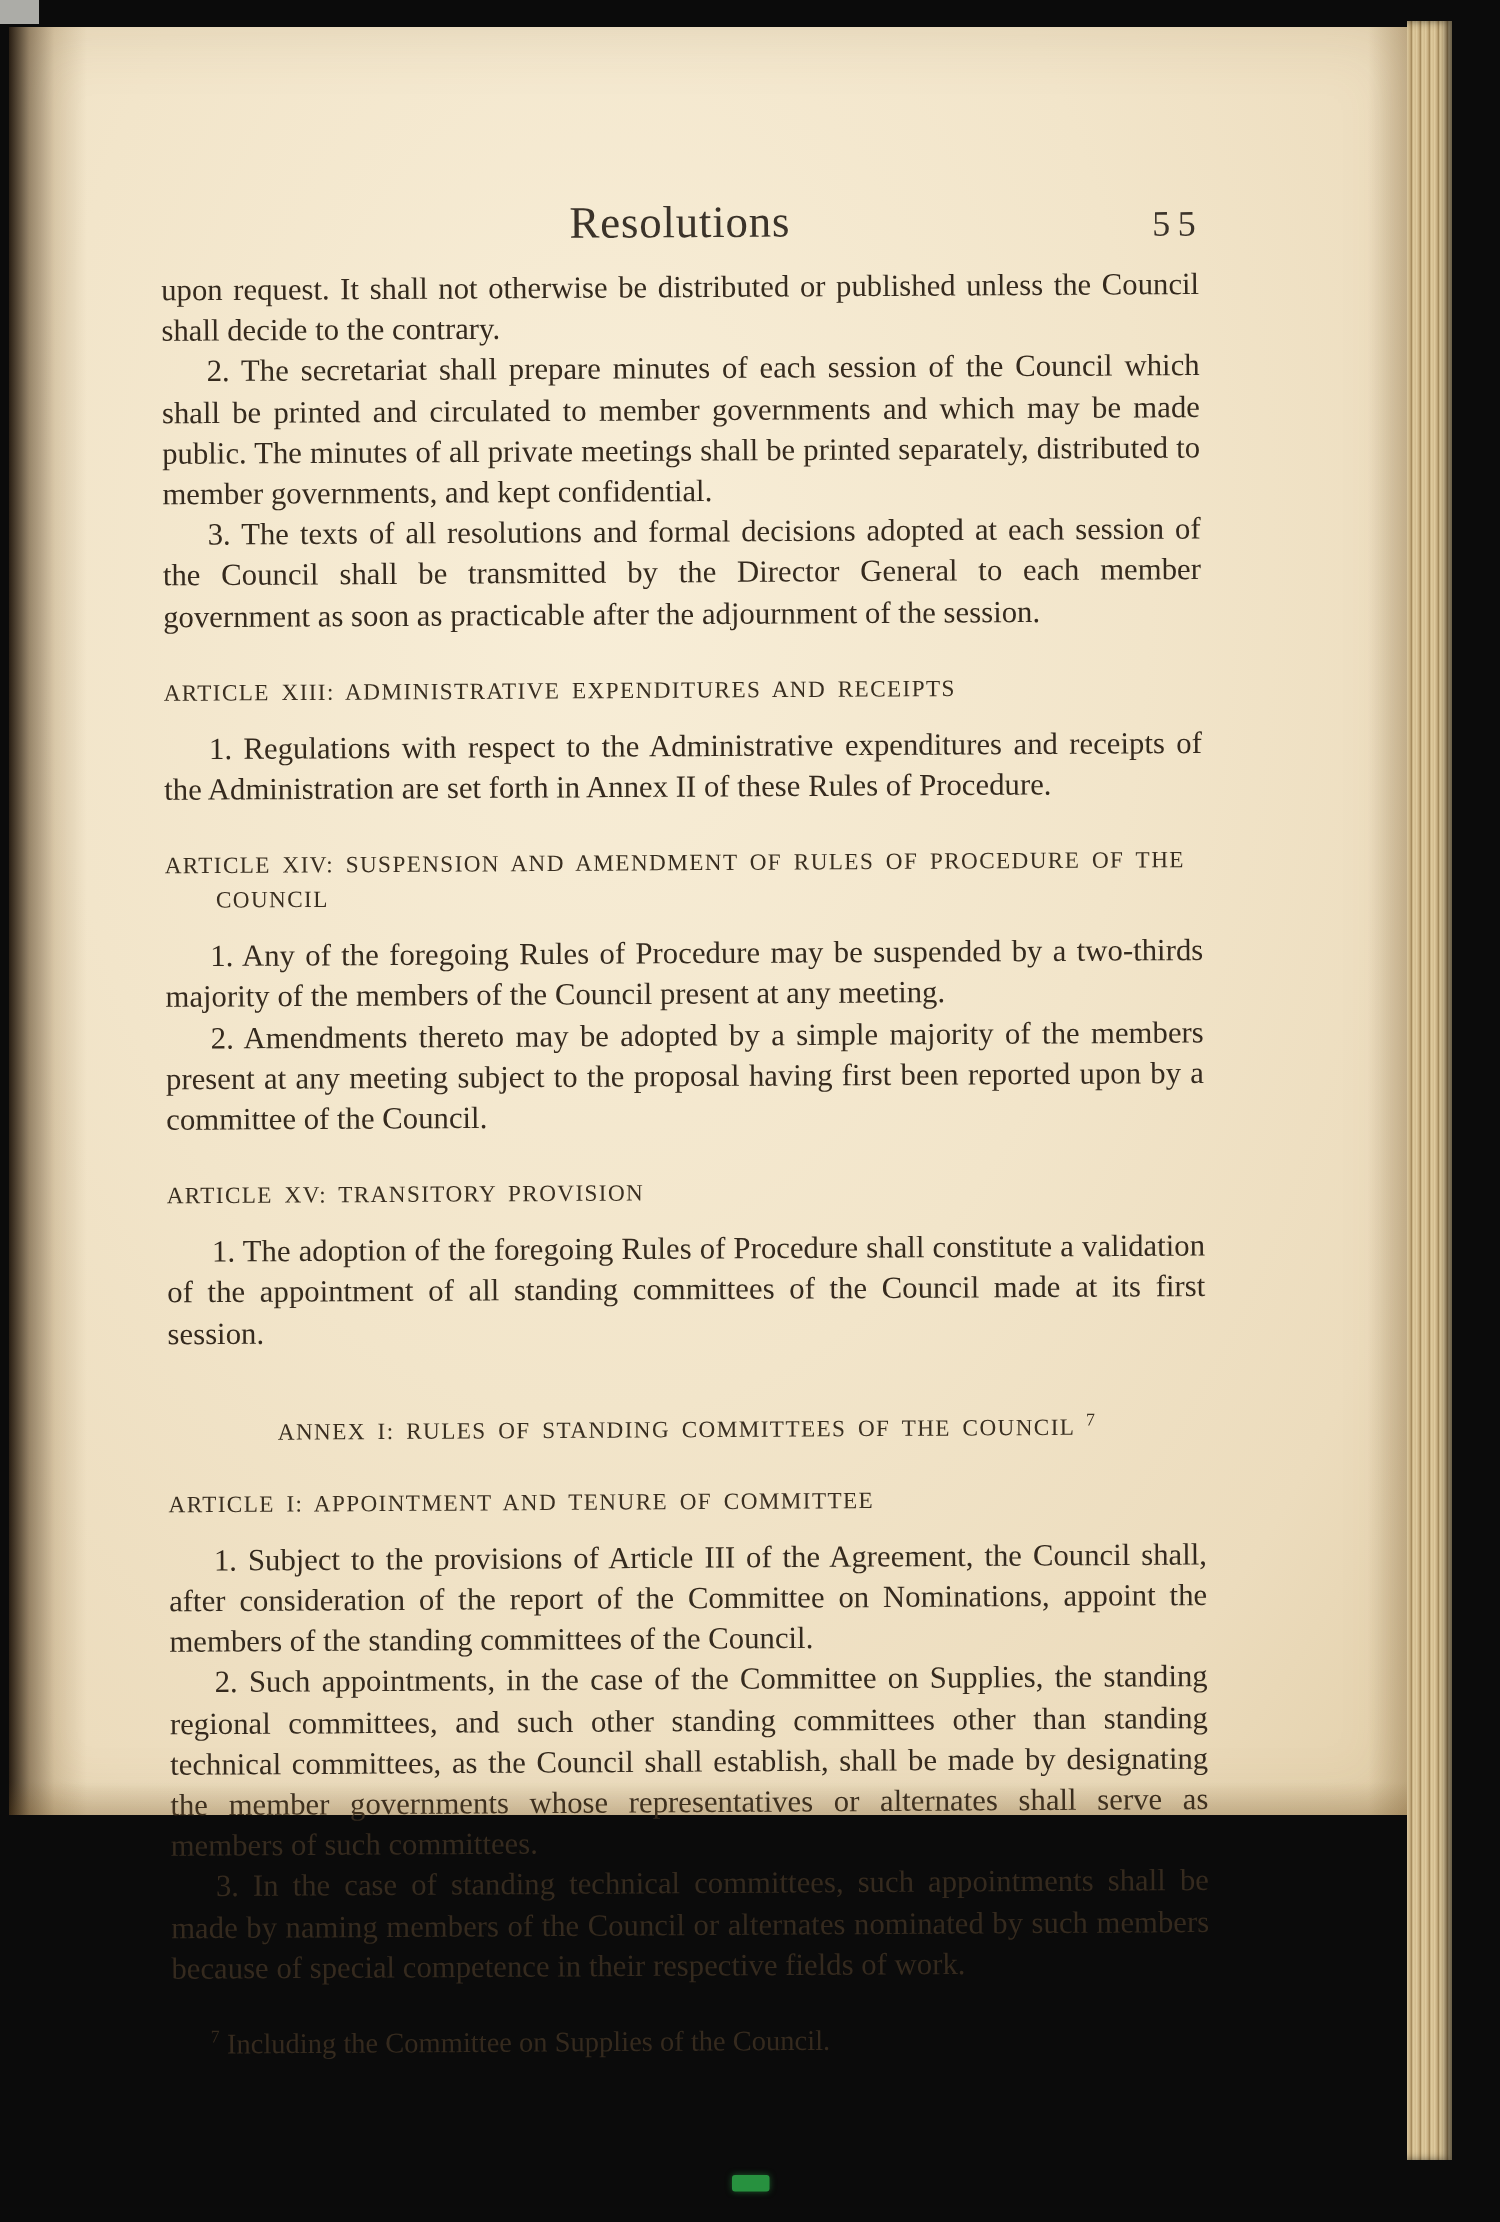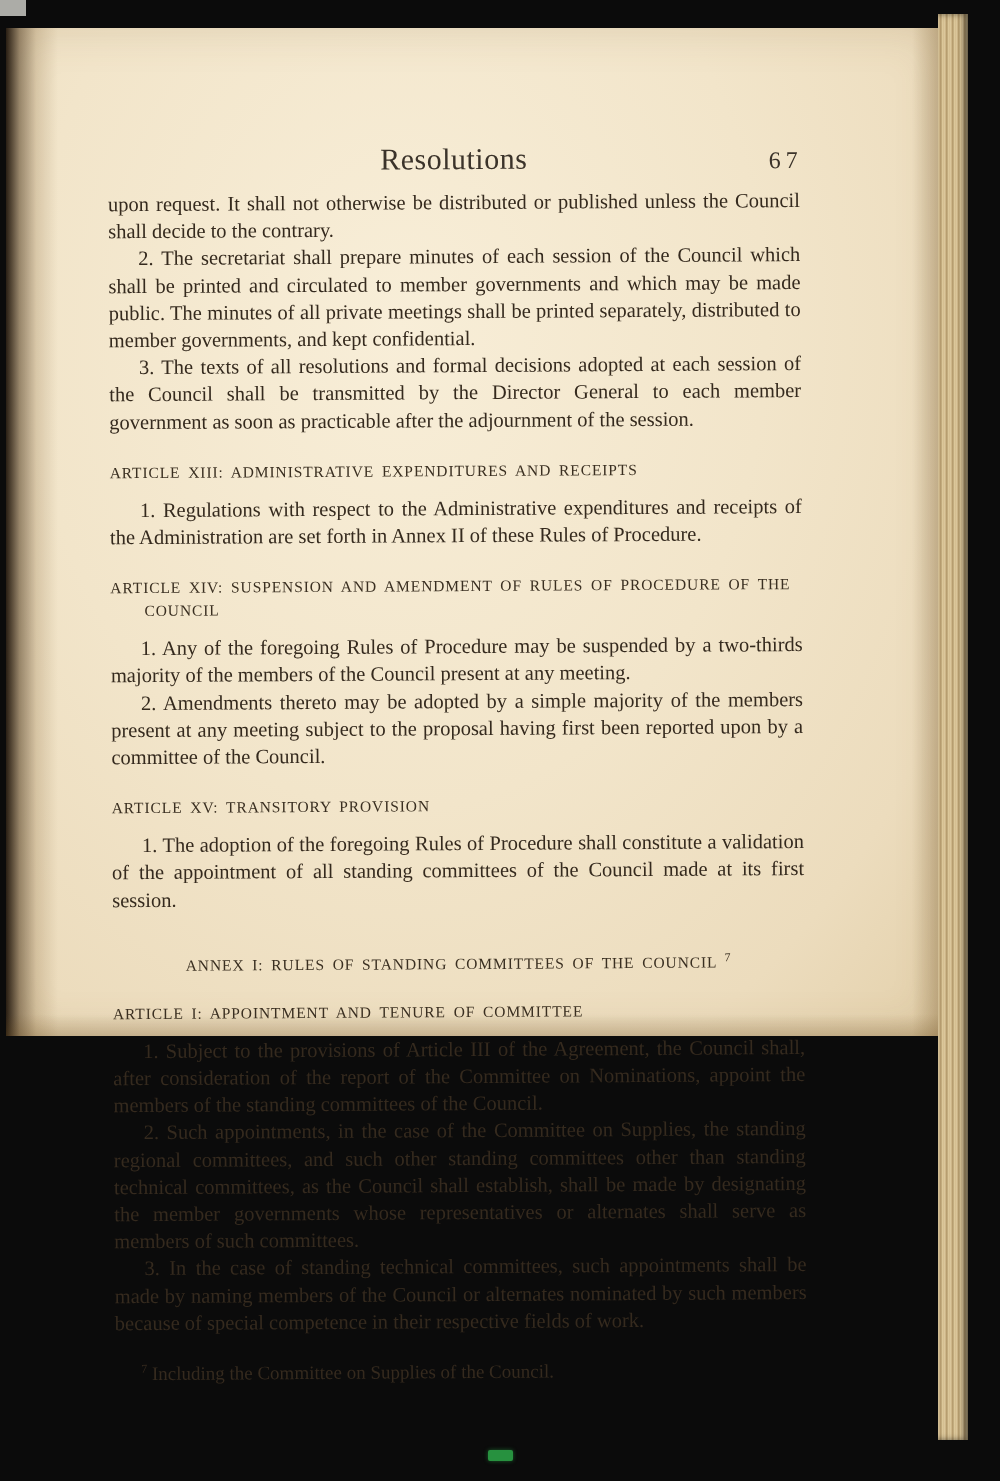--- a/index.html
+++ b/index.html
@@ -13,21 +13,21 @@
   .scene { position:absolute; inset:0; }
 
   
   .corner-patch {
     position:absolute; left:0; top:0; width:26px; height:16px;
     background:#c9c9c3; opacity:.85;
   }
 
   
   .page {
-    position:absolute; left:6px; top:28px; width:934px; height:1008px;
+    position:absolute; left:6px; top:18px; width:934px; height:1192px;
     background: radial-gradient(ellipse at 42% 30%, #f8eed8 0%, #f2e5ca 48%, #ecdcbd 80%, #e3d0ab 100%);
     box-shadow: inset 0 0 46px rgba(120,90,40,0.18);
   }
   .spine-shadow {
     position:absolute; left:0; top:0; bottom:0; width:52px;
     background: linear-gradient(90deg,
       rgba(25,15,6,0.92) 0%,
       rgba(70,48,22,0.50) 26%,
       rgba(120,88,42,0.20) 58%,
       rgba(0,0,0,0) 100%);
@@ -105,21 +105,21 @@
 <body>
 
 <div class="scene">
 
   <div class="corner-patch"></div>
 
   <div class="page">
     <div class="page-inner">
       <div class="running-head">
         <span class="head-title">Resolutions</span>
-        <span class="page-num">67</span>
+        <span class="page-num">55</span>
       </div>
       <div class="page-body" id="page-body">
           <p class="block-body">upon request. It shall not otherwise be distributed or published unless the Council shall decide to the contrary.</p>
           <p class="block-body indent">2. The secretariat shall prepare minutes of each session of the Council which shall be printed and circulated to member governments and which may be made public. The minutes of all private meetings shall be printed separately, distributed to member governments, and kept confidential.</p>
           <p class="block-body indent">3. The texts of all resolutions and formal decisions adopted at each session of the Council shall be transmitted by the Director General to each member government as soon as practicable after the adjournment of the session.</p>
           <p class="block-heading">ARTICLE XIII: ADMINISTRATIVE EXPENDITURES AND RECEIPTS</p>
           <p class="block-body indent">1. Regulations with respect to the Administrative expenditures and receipts of the Administration are set forth in Annex II of these Rules of Procedure.</p>
           <p class="block-heading">ARTICLE XIV: SUSPENSION AND AMENDMENT OF RULES OF PROCEDURE OF THE COUNCIL</p>
           <p class="block-body indent">1. Any of the foregoing Rules of Procedure may be suspended by a two-thirds majority of the members of the Council present at any meeting.</p>
           <p class="block-body indent">2. Amendments thereto may be adopted by a simple majority of the members present at any meeting subject to the proposal having first been reported upon by a committee of the Council.</p>

